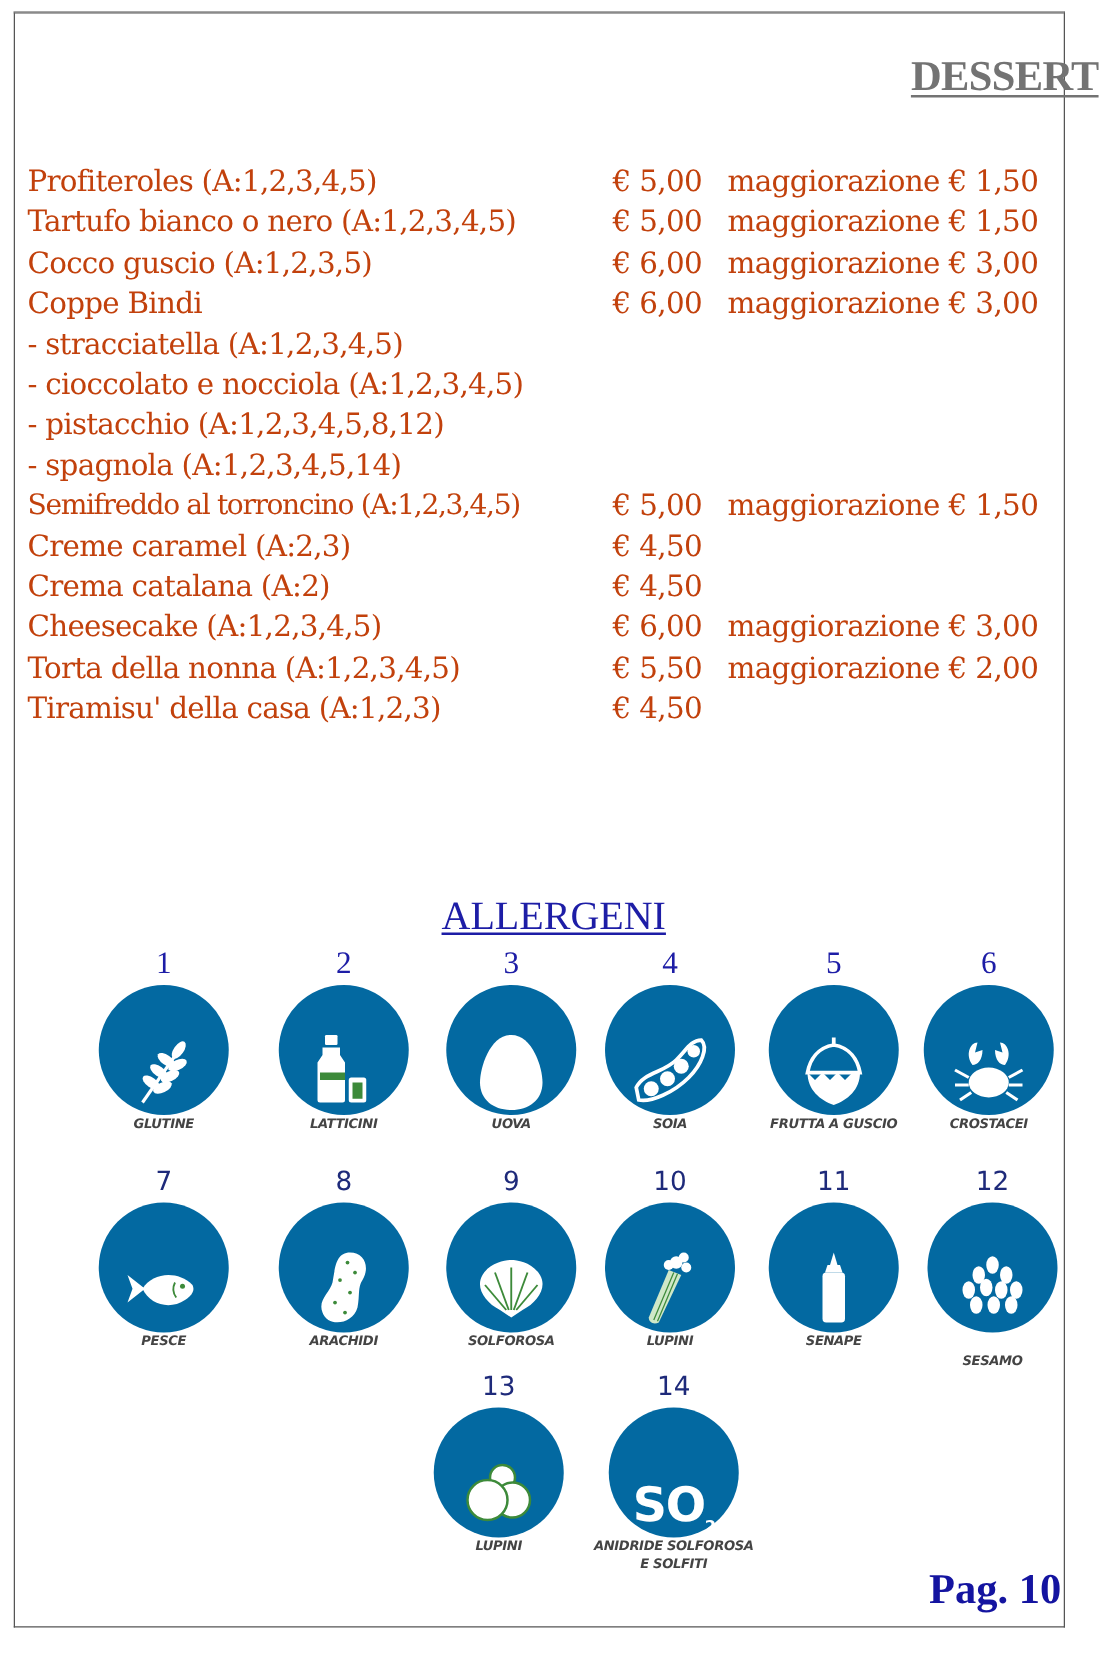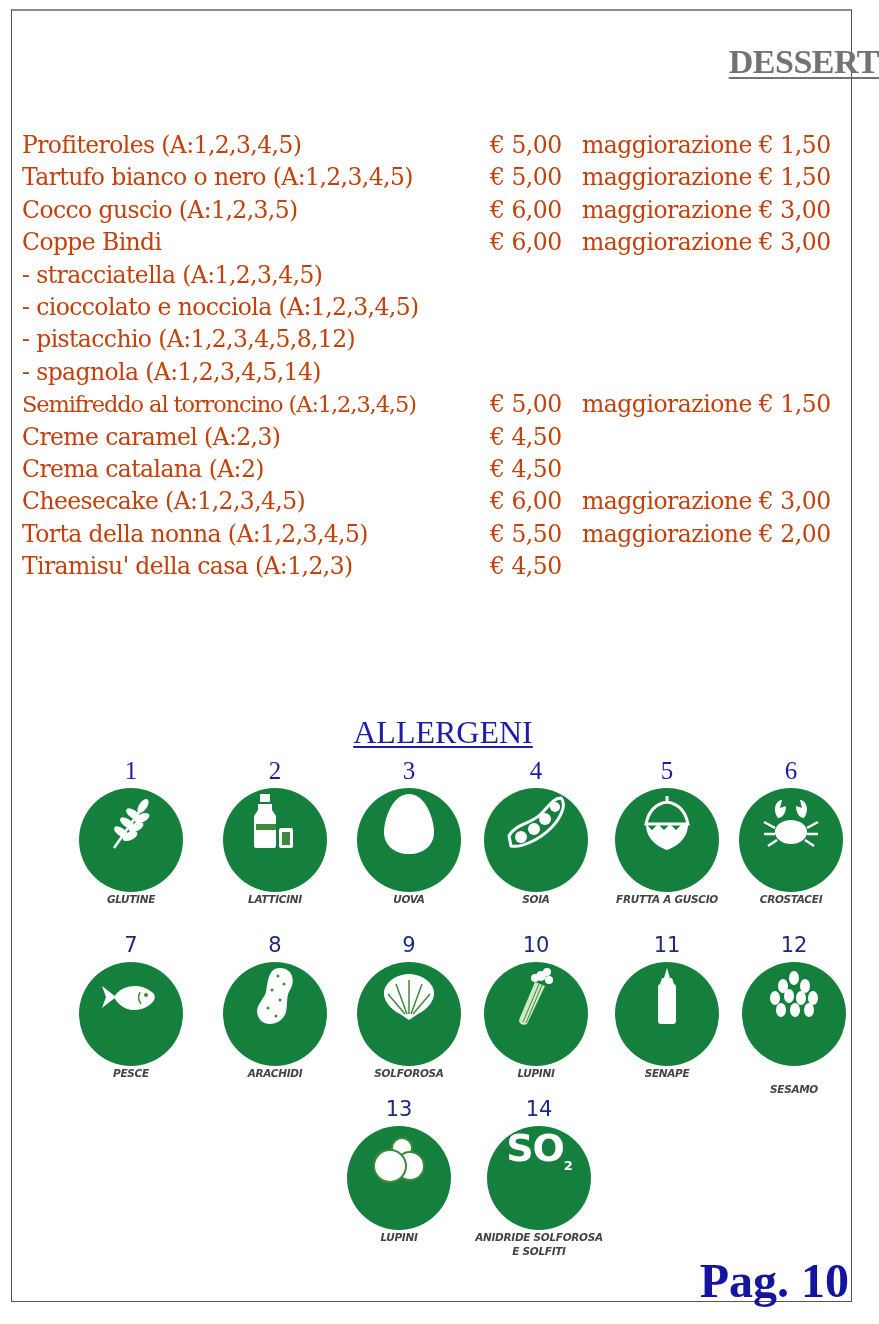--- a/index.html
+++ b/index.html
@@ -9,24 +9,24 @@
   .menu { position:absolute; left:22px; top:129px; width:840px; }
   .row { position:relative; height:32.4px; font-size:23.5px; color:#c2410c; font-family:"DejaVu Serif", serif; line-height:32px; white-space:nowrap; }
   .row .name { position:absolute; left:0; top:0; letter-spacing:-0.6px; }
   .row .name.condensed { letter-spacing:-1.1px; font-size:22.5px; }
   .row .price { position:absolute; left:468px; top:0; letter-spacing:-0.5px; }
   .row .extra { position:absolute; left:560px; top:0; letter-spacing:-0.5px; }
   .allerg-title { position:absolute; left:0; width:886px; top:714px; text-align:center; color:#1d1da6; font-family:"Liberation Serif", serif; font-size:32px; text-decoration:underline; text-decoration-thickness:1.5px; text-underline-offset:3px; }
   .allerg { position:absolute; width:120px; text-align:center; }
   .allerg .num { color:#1d1da6; font-family:"Liberation Serif", serif; font-size:25px; line-height:26px; height:26px; }
   .allerg .num.sans { font-family:"DejaVu Sans", sans-serif; font-size:21px; color:#1e2a7a; }
-  .allerg .circle { width:104px; height:104px; border-radius:50%; background:#15803d; margin:4px auto 0; display:flex; align-items:flex-start; justify-content:center; }
+  .allerg .circle { width:104px; height:104px; border-radius:50%; background:#0369a1; margin:4px auto 0; display:flex; align-items:flex-end; justify-content:center; }
   .allerg .circle svg { width:70px; height:70px; }
   .allerg .lbl { font-family:"DejaVu Sans", sans-serif; font-weight:bold; font-style:italic; font-size:10.5px; color:#444; letter-spacing:-0.3px; line-height:14px; }
-  .pagenum { position:absolute; right:30px; top:1253px; color:#1414a0; font-family:"Liberation Serif", serif; font-weight:bold; font-size:48px;text-align:right; }
+  .pagenum { position:absolute; right:30px; top:1253px; color:#1414a0; font-family:"Liberation Serif", serif; font-weight:bold; font-size:34px;text-align:right; }
 </style>
 </head>
 <body>
 
 <div class="page"></div>
 
 <div class="title">DESSERT</div>
 
 <div class="menu">
   <div class="row">

